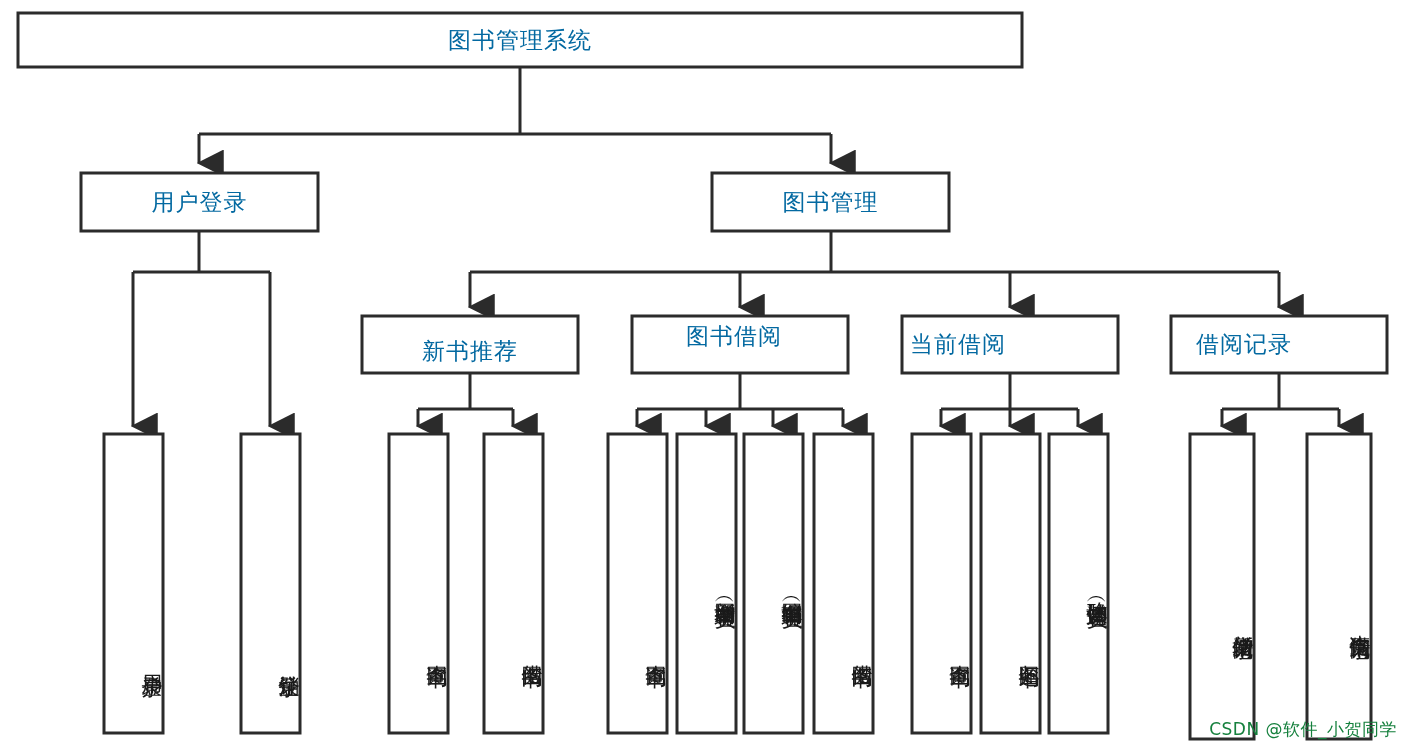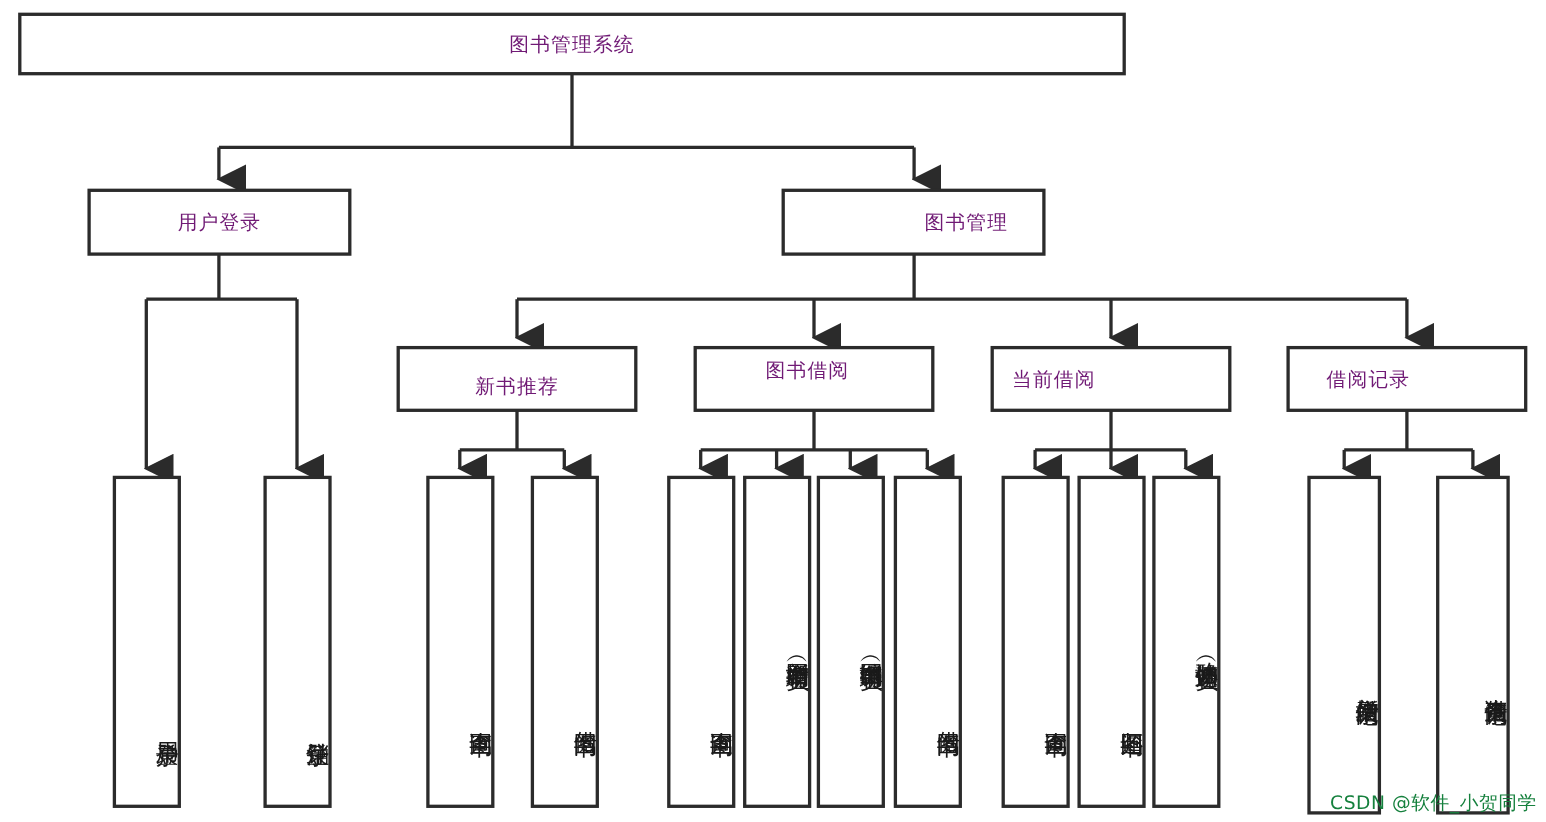--- a/index.html
+++ b/index.html
@@ -45,22 +45,22 @@
     letter-spacing: 1px;
     white-space: nowrap;
     pointer-events: none;
   }
   .hlabel {
     position: absolute;
     display: flex;
     align-items: center;
     justify-content: center;
     font-family: "DejaVu Sans", "Liberation Sans", sans-serif;
-    font-size: 18px;
-    color: #701a75;
+    font-size: 23px;
+    color: #0369a1;
     letter-spacing: 1px;
     white-space: nowrap;
     pointer-events: none;
   }
   .connector {
     stroke: #2b2b2b;
     stroke-width: 3;
     fill: none;
   }
   .arrowhead {
@@ -172,21 +172,21 @@
     <rect class="node-rect" x="981" y="434" width="59" height="299"></rect>
     <rect class="node-rect" x="1049" y="434" width="59" height="299"></rect>
 
     <rect class="node-rect" x="1190" y="434" width="64" height="305"></rect>
     <rect class="node-rect" x="1307" y="434" width="64" height="305"></rect>
   </svg>
 
   <div class="hlabel" style="left:18px; top:13px; width:1004px; height:54px;">图书管理系统</div>
 
   <div class="hlabel" style="left:81px; top:173px; width:237px; height:58px;">用户登录</div>
-  <div class="hlabel" style="left:712px; top:173px; width:237px; height:58px;padding-left:48px;">图书管理</div>
+  <div class="hlabel" style="left:712px; top:173px; width:237px; height:58px;">图书管理</div>
 
   <div class="hlabel" style="left:362px; top:316px; width:216px; height:70px;">新书推荐</div>
   <div class="hlabel" style="left:632px; top:308px; width:204px; height:57px;text-align:right;">图书借阅</div>
   <div class="hlabel" style="left:850px; top:316px; width:216px; height:57px;">当前借阅</div>
   <div class="hlabel" style="left:1148px; top:316px; width:192px; height:57px;">借阅记录</div>
 
   <div class="vlabel" style="left:104px; top:434px; width:59px; height:299px; padding-top:76px;">用户登录</div>
   <div class="vlabel" style="left:241px; top:434px; width:59px; height:299px; padding-top:76px;">注销登录</div>
 
   <div class="vlabel" style="left:389px; top:434px; width:59px; height:299px; padding-top:66px;">查询图书</div>

